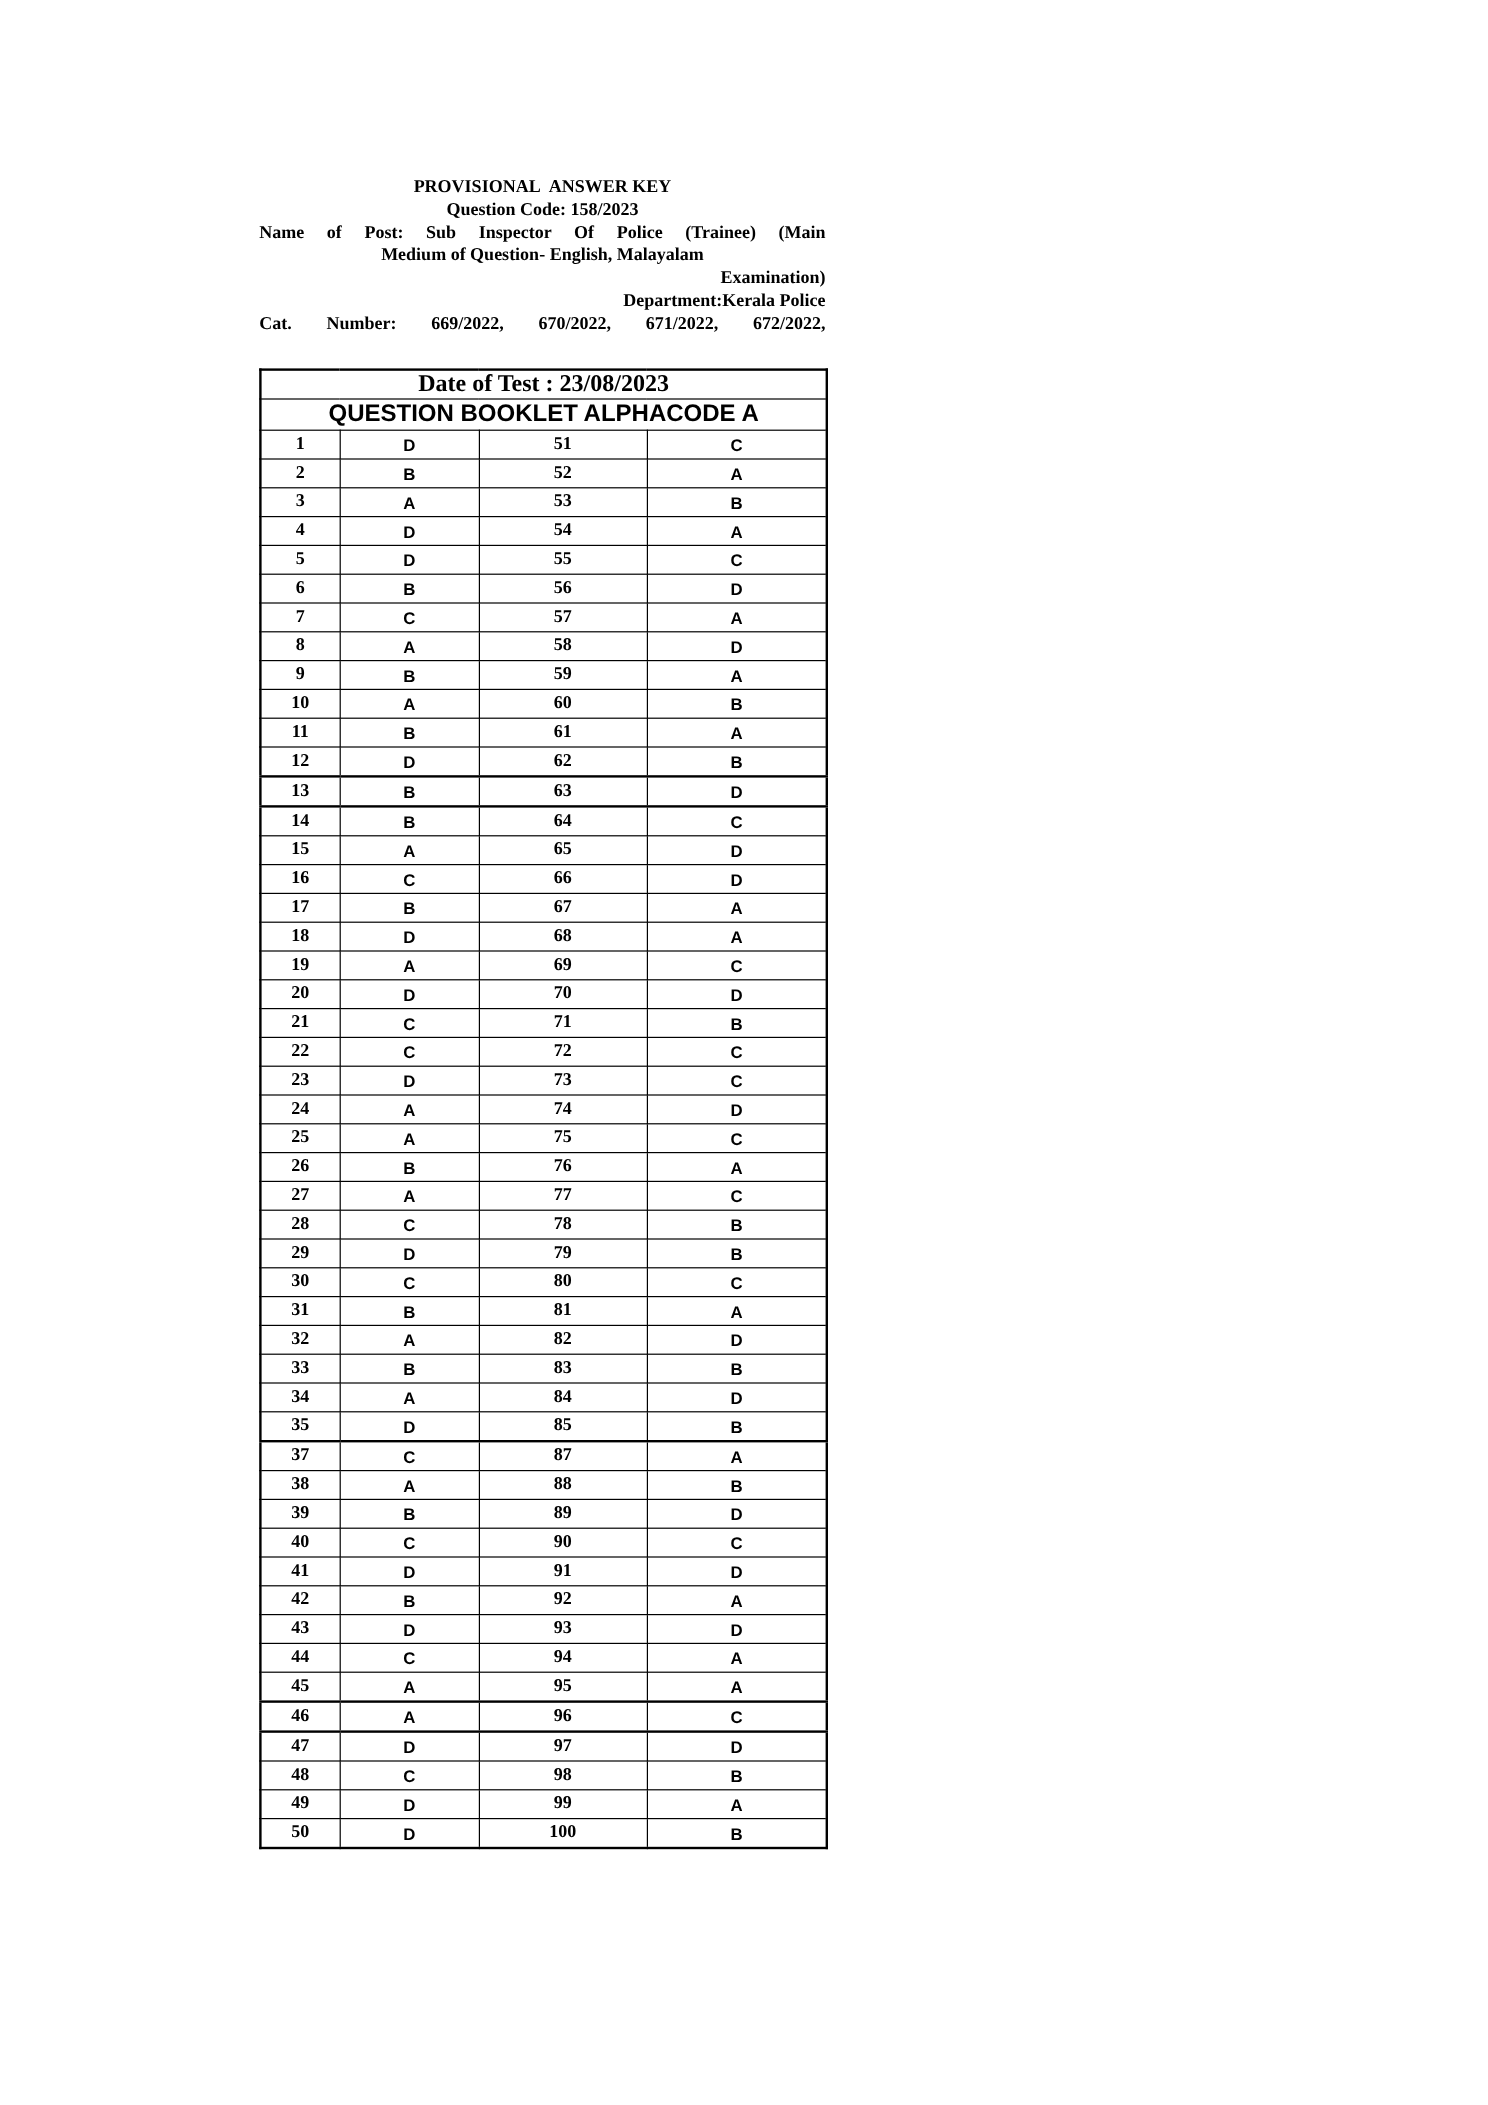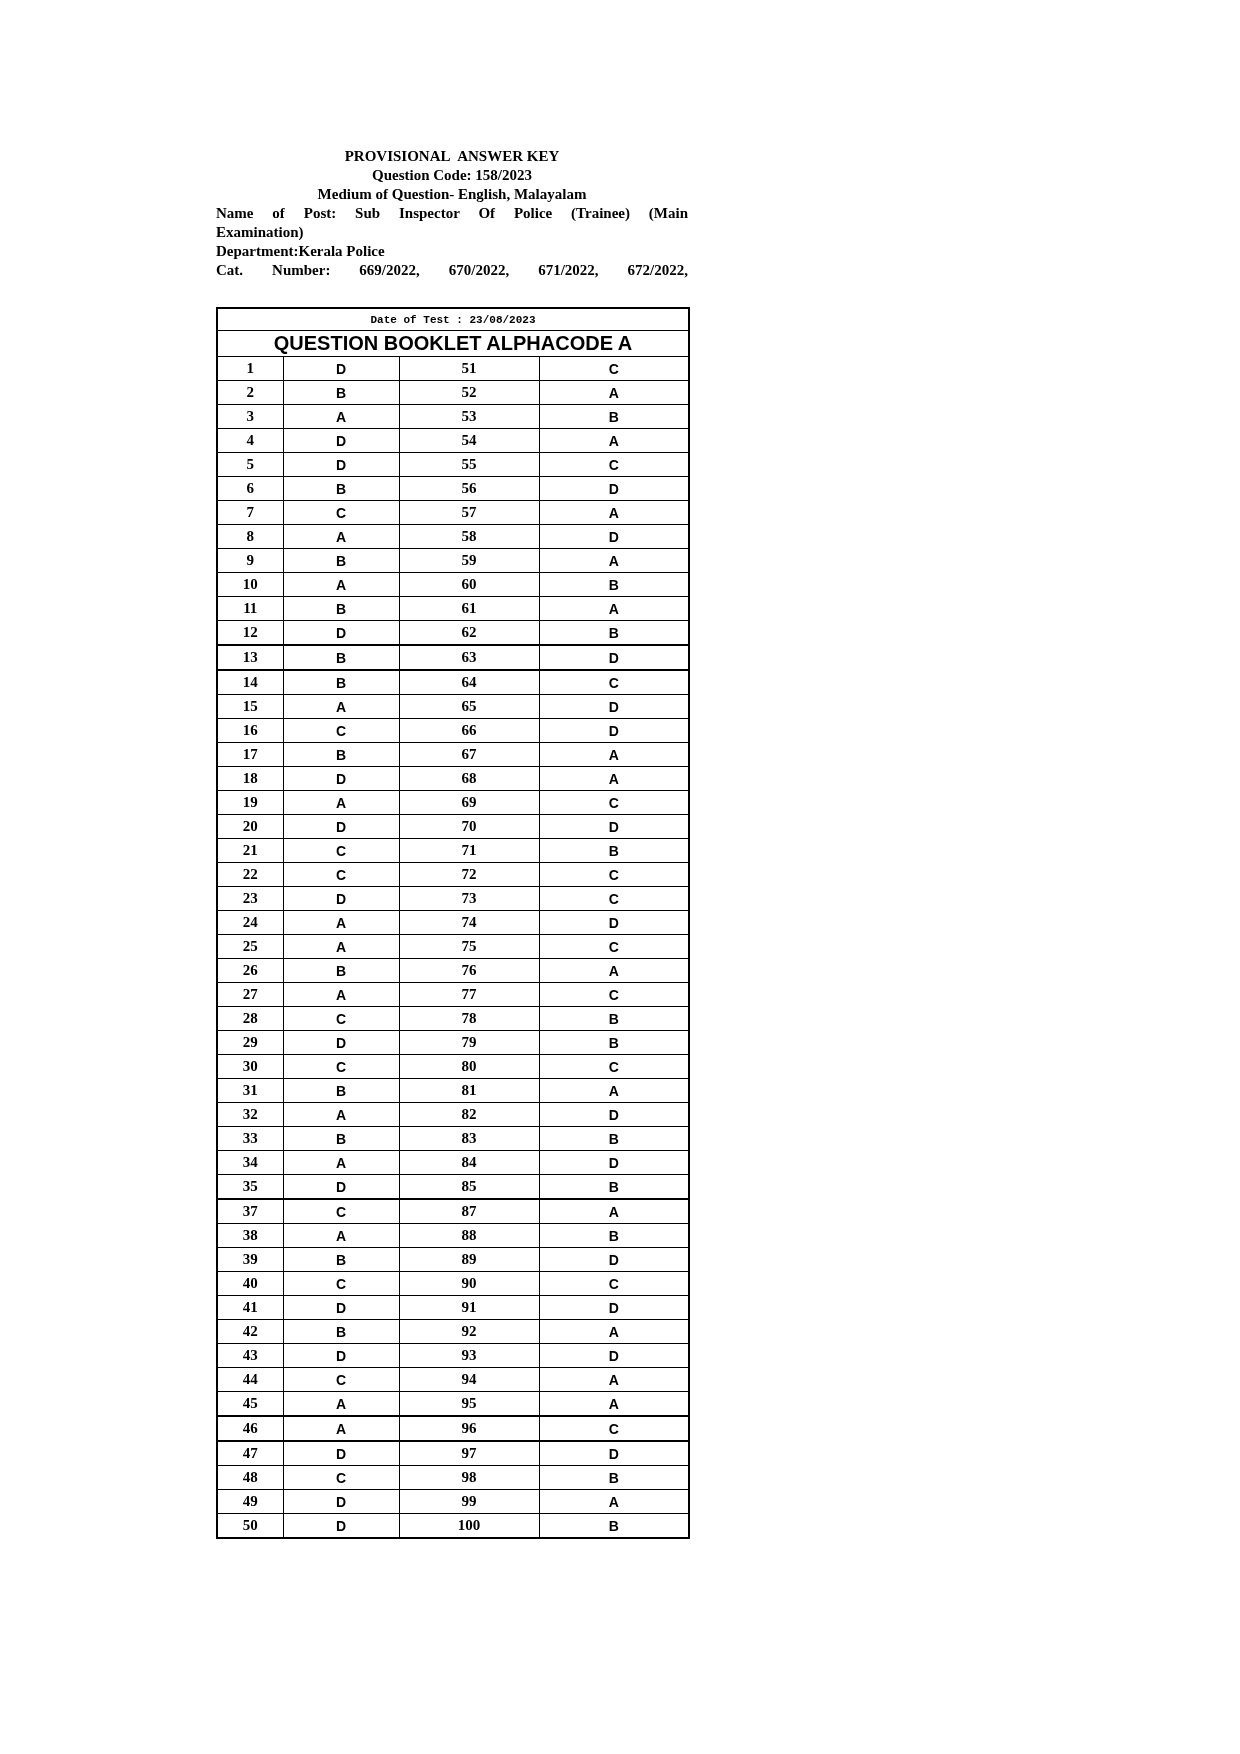--- a/index.html
+++ b/index.html
@@ -16,42 +16,42 @@
     position: absolute;
     left: 216px;
     top: 147px;
     width: 472px;
     font-weight: bold;
     font-size: 15px;
     line-height: 19px;
   }
   .h-line.c { text-align: center; }
   .h-line.j { text-align: justify; text-align-last: justify; }
-  .h-line.l { text-align: left; }
+  .h-line.l { text-align: right; }
   table.answer-table {
     position: absolute;
     left: 216px;
     top: 307px;
     width: 472px;
     border-collapse: collapse;
     table-layout: fixed;
     border: 2px solid #000000;
   }
   table.answer-table td {
     border: 1px solid #000000;
     padding: 0;
     text-align: center;
     vertical-align: middle;
     overflow: hidden;
   }
   td.caption-serif {
     height: 21px;
-    font-family: Liberation Mono, monospace;
-    font-weight: bold;
-    font-size: 11px;
+    font-family: Liberation Serif, serif;
+    font-weight: bold;
+    font-size: 20px;
   }
   td.caption-sans {
     height: 25px;
     font-family: "Liberation Sans", sans-serif;
     font-weight: bold;
     font-size: 20px;
   }
   tr.colhead td {
     height: 22px;
     font-family: "Liberation Serif", serif;
@@ -73,22 +73,22 @@
   tr.thick td { border-bottom-width: 2px; }
 </style>
 </head>
 <body>
 
 <div class="page">
 
   <div class="header-block">
     <div class="h-line c">PROVISIONAL &nbsp;ANSWER KEY</div>
     <div class="h-line c">Question Code: 158/2023</div>
+    <div class="h-line j">Name of Post: Sub Inspector Of Police (Trainee) (Main</div>
     <div class="h-line c">Medium of Question- English, Malayalam</div>
-    <div class="h-line j">Name of Post: Sub Inspector Of Police (Trainee) (Main</div>
     <div class="h-line l">Examination)</div>
     <div class="h-line l">Department:Kerala Police</div>
     <div class="h-line j">Cat. Number: 669/2022, 670/2022, 671/2022, 672/2022,</div>
   </div>
 
   <table class="answer-table">
     <colgroup>
       <col style="width:66px">
       <col style="width:116px">
       <col style="width:140px">

